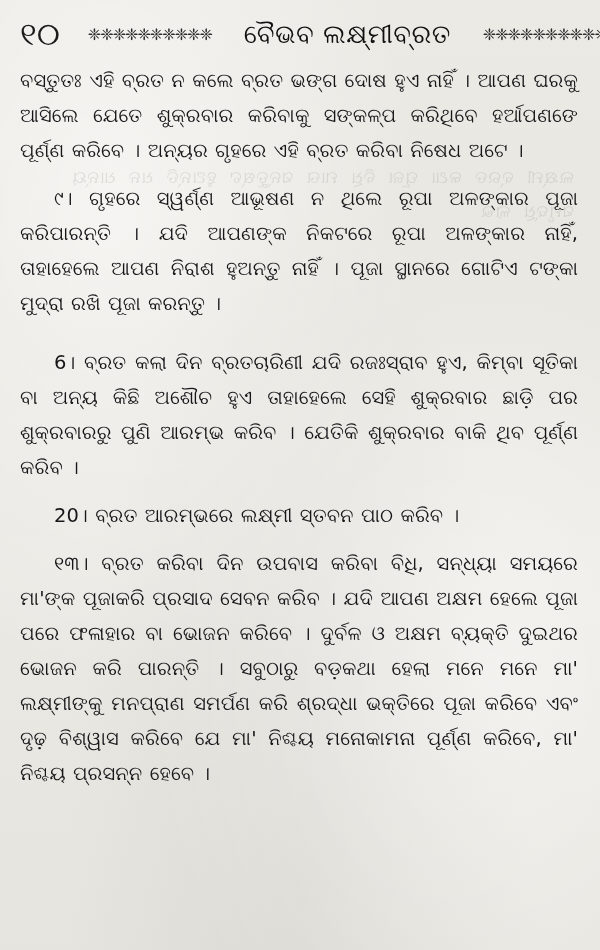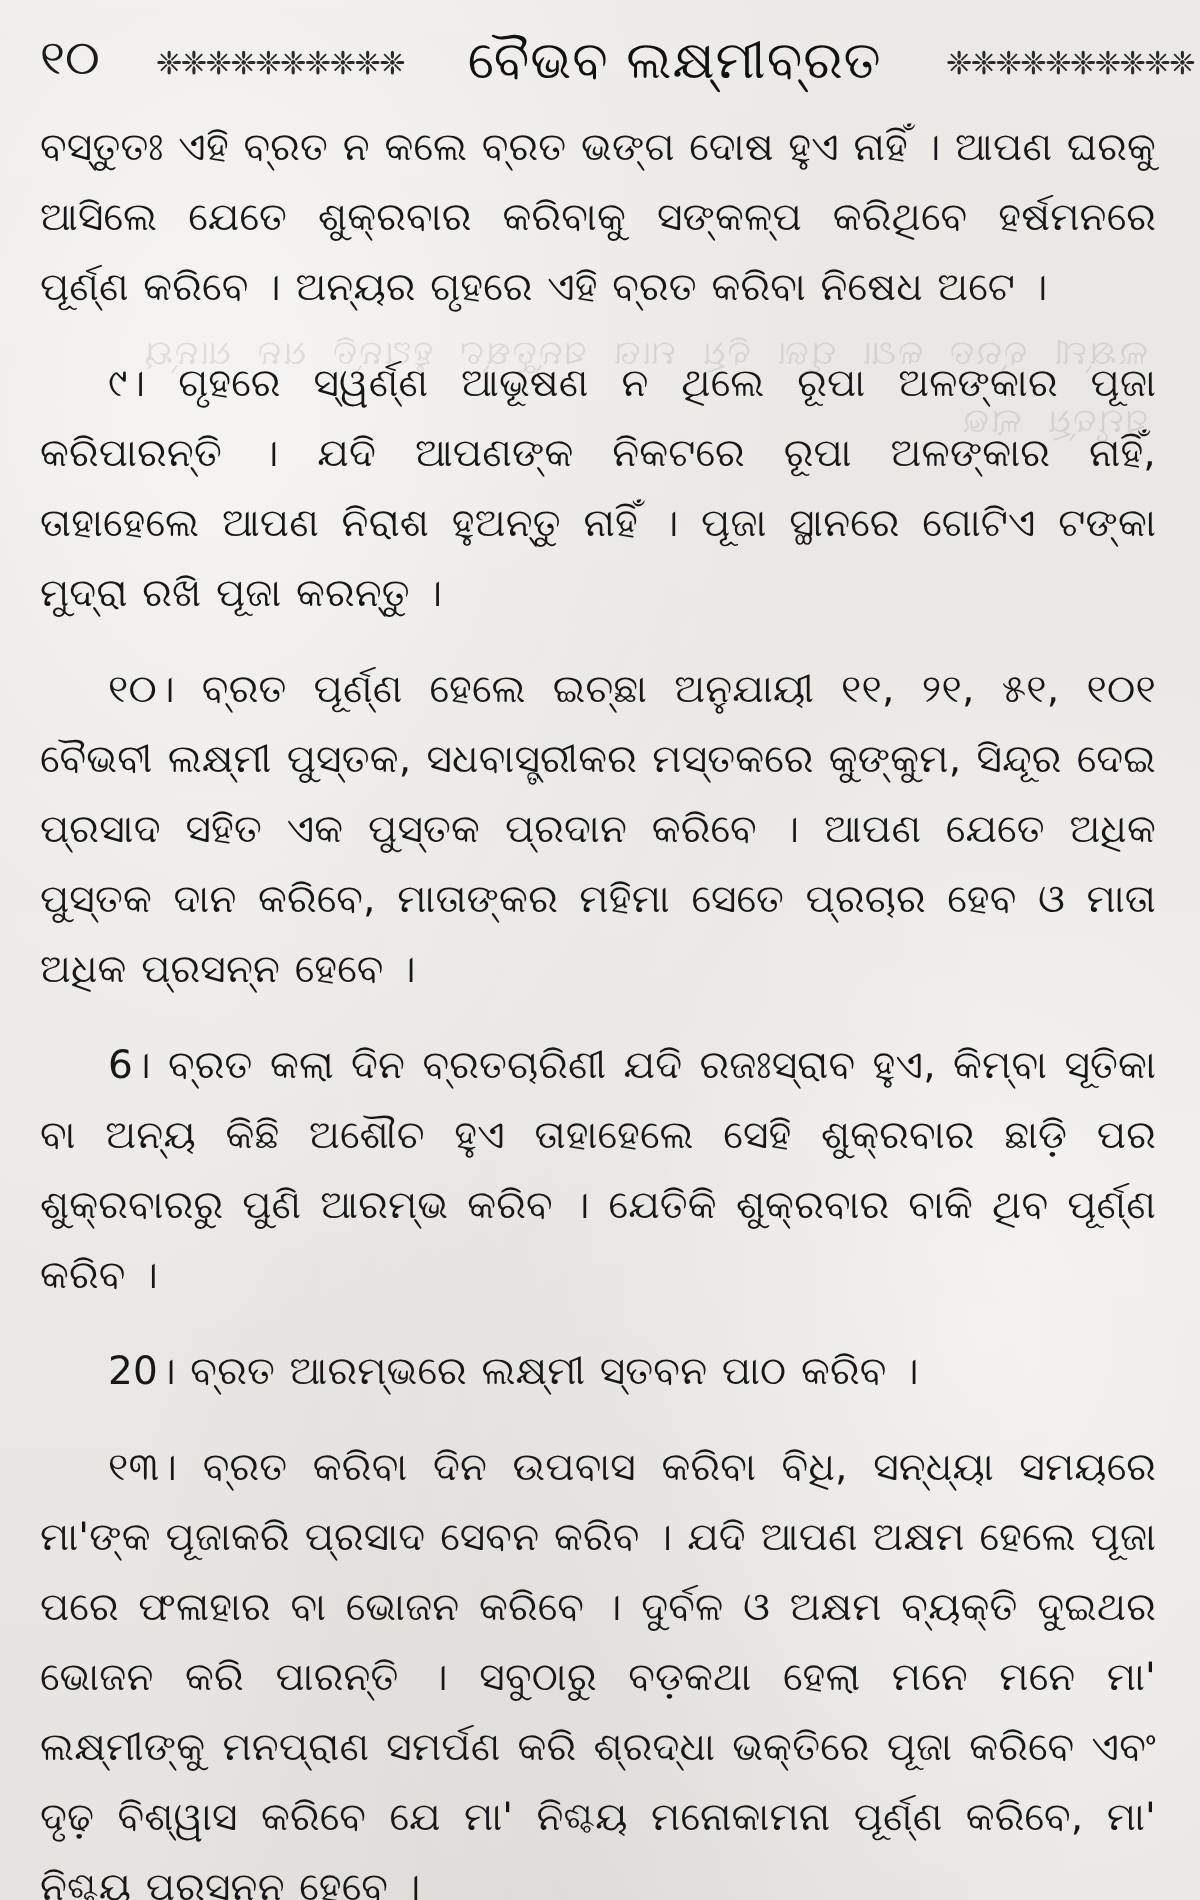--- a/index.html
+++ b/index.html
@@ -46,23 +46,23 @@
   }
 
   .header {
     display: flex;
     align-items: center;
     justify-content: flex-start;
     gap: 6px;
     margin: 2px 0 10px 0;
   }
   .pageno {
-    font-size: 24px;
+    font-size: 32px;
     color: #1b1b1b;
-    font-family: Liberation Mono, monospace;
+    font-family: Liberation Sans, sans-serif;
     flex: 0 0 auto;
     letter-spacing: 0px;
   }
   .orn {
     flex: 0 0 auto;
     font-size: 16px;
     color: #2a2a2a;
     letter-spacing: -1px;
     white-space: nowrap;
     overflow: hidden;
@@ -108,25 +108,24 @@
   <div class="bleed">ଲକ୍ଷ୍ମୀ ବ୍ରତ କଥା ପୂଜା ବିଧି ମାତା ସନ୍ତୁଷ୍ଟ ହୁଅନ୍ତି ଧନ ଧାନ୍ୟ ସମୃଦ୍ଧି ଲାଭ</div>
 
   <div class="header">
     <span class="pageno">୧୦</span>
     <span class="orn left">❈❈❈❈❈❈❈❈❈❈</span>
     <span class="title">ବୈଭବ ଲକ୍ଷ୍ମୀବ୍ରତ</span>
     <span class="orn right">❈❈❈❈❈❈❈❈❈❈</span>
   </div>
 
   <div class="body">
-    <p class="para">ବସ୍ତୁତଃ ଏହି ବ୍ରତ ନ କଲେ ବ୍ରତ ଭଙ୍ଗ ଦୋଷ ହୁଏ ନାହିଁ । ଆପଣ ଘରକୁ ଆସିଲେ ଯେତେ ଶୁକ୍ରବାର କରିବାକୁ ସଙ୍କଳ୍ପ କରିଥିବେ ହର୍ଷମନରେ ପୂର୍ଣ୍ଣ କରିବେ । ଅନ୍ୟର ଗୃହରେ ଏହି ବ୍ରତ କରିବା ନିଷେଧ ଅଟେ ।</p>
+    <p class="para">ବସ୍ତୁତଃ ଏହି ବ୍ରତ ନ କଲେ ବ୍ରତ ଭଙ୍ଗ ଦୋଷ ହୁଏ ନାହିଁ । ଆପଣ ଘରକୁ ଆସିଲେ ଯେତେ ଶୁକ୍ରବାର କରିବାକୁ ସଙ୍କଳ୍ପ କରିଥିବେ ହର୍ଆପଣଙେ ପୂର୍ଣ୍ଣ କରିବେ । ଅନ୍ୟର ଗୃହରେ ଏହି ବ୍ରତ କରିବା ନିଷେଧ ଅଟେ ।</p>
     <div class="gap"></div>
     <p class="para indent">୯। ଗୃହରେ ସ୍ୱର୍ଣ୍ଣ ଆଭୂଷଣ ନ ଥିଲେ ରୂପା ଅଳଙ୍କାର ପୂଜା କରିପାରନ୍ତି । ଯଦି ଆପଣଙ୍କ ନିକଟରେ ରୂପା ଅଳଙ୍କାର ନାହିଁ, ତାହାହେଲେ ଆପଣ ନିରାଶ ହୁଅନ୍ତୁ ନାହିଁ । ପୂଜା ସ୍ଥାନରେ ଗୋଟିଏ ଟଙ୍କା ମୁଦ୍ରା ରଖି ପୂଜା କରନ୍ତୁ ।</p>
     <div class="gap"></div>
-    <p class="para indent">୧୦। ବ୍ରତ ପୂର୍ଣ୍ଣ ହେଲେ ଇଚ୍ଛା ଅନୁଯାୟୀ ୧୧, ୨୧, ୫୧, ୧୦୧ ବୈଭବୀ ଲକ୍ଷ୍ମୀ ପୁସ୍ତକ, ସଧବାସ୍ତ୍ରୀକର ମସ୍ତକରେ କୁଙ୍କୁମ, ସିନ୍ଦୂର ଦେଇ ପ୍ରସାଦ ସହିତ ଏକ ପୁସ୍ତକ ପ୍ରଦାନ କରିବେ । ଆପଣ ଯେତେ ଅଧିକ ପୁସ୍ତକ ଦାନ କରିବେ, ମାତାଙ୍କର ମହିମା ସେତେ ପ୍ରଚାର ହେବ ଓ ମାତା ଅଧିକ ପ୍ରସନ୍ନ ହେବେ ।</p>
     <div class="gap"></div>
     <p class="para indent">6। ବ୍ରତ କଲା ଦିନ ବ୍ରତଚାରିଣୀ ଯଦି ରଜଃସ୍ରାବ ହୁଏ, କିମ୍ବା ସୂତିକା ବା ଅନ୍ୟ କିଛି ଅଶୌଚ ହୁଏ ତାହାହେଲେ ସେହି ଶୁକ୍ରବାର ଛାଡ଼ି ପର ଶୁକ୍ରବାରରୁ ପୁଣି ଆରମ୍ଭ କରିବ । ଯେତିକି ଶୁକ୍ରବାର ବାକି ଥିବ ପୂର୍ଣ୍ଣ କରିବ ।</p>
     <div class="gap"></div>
     <p class="para indent">20। ବ୍ରତ ଆରମ୍ଭରେ ଲକ୍ଷ୍ମୀ ସ୍ତବନ ପାଠ କରିବ ।</p>
     <div class="gap"></div>
     <p class="para indent">୧୩। ବ୍ରତ କରିବା ଦିନ ଉପବାସ କରିବା ବିଧି, ସନ୍ଧ୍ୟା ସମୟରେ ମା'ଙ୍କ ପୂଜାକରି ପ୍ରସାଦ ସେବନ କରିବ । ଯଦି ଆପଣ ଅକ୍ଷମ ହେଲେ ପୂଜା ପରେ ଫଳାହାର ବା ଭୋଜନ କରିବେ । ଦୁର୍ବଳ ଓ ଅକ୍ଷମ ବ୍ୟକ୍ତି ଦୁଇଥର ଭୋଜନ କରି ପାରନ୍ତି । ସବୁଠାରୁ ବଡ଼କଥା ହେଲା ମନେ ମନେ ମା' ଲକ୍ଷ୍ମୀଙ୍କୁ ମନପ୍ରାଣ ସମର୍ପଣ କରି ଶ୍ରଦ୍ଧା ଭକ୍ତିରେ ପୂଜା କରିବେ ଏବଂ ଦୃଢ଼ ବିଶ୍ୱାସ କରିବେ ଯେ ମା' ନିଶ୍ଚୟ ମନୋକାମନା ପୂର୍ଣ୍ଣ କରିବେ, ମା' ନିଶ୍ଚୟ ପ୍ରସନ୍ନ ହେବେ ।</p>
   </div>
 
 </div>
 

